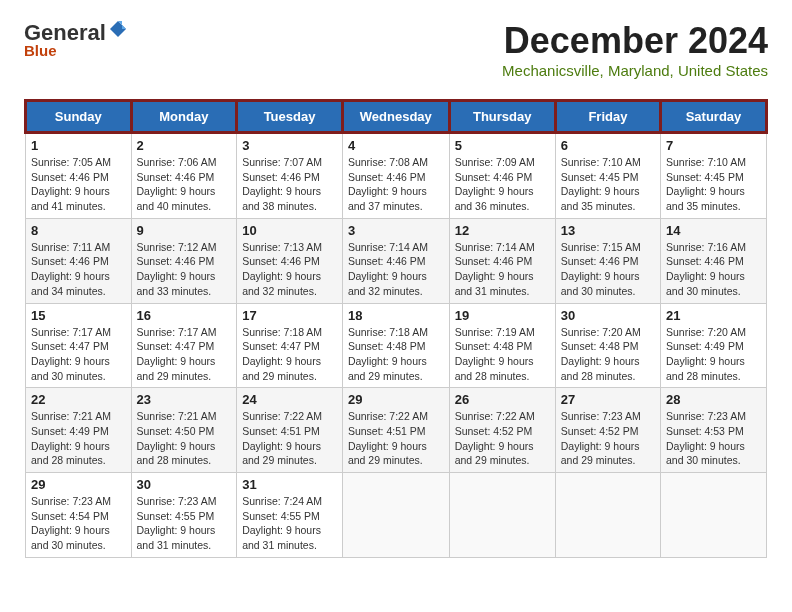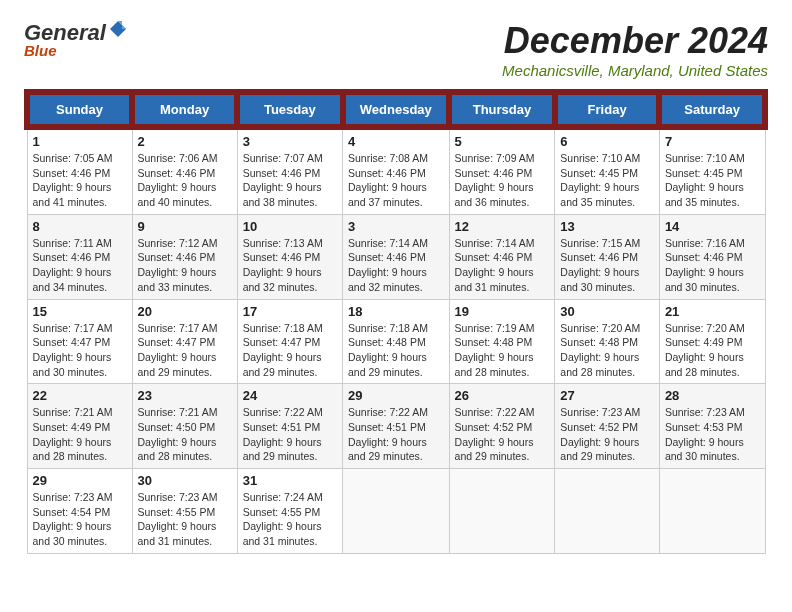--- a/index.html
+++ b/index.html
@@ -7,22 +7,21 @@
       font-family: Arial, sans-serif;
       background: #fff;
       width: 792px;
       min-height: 612px;
       padding: 20px 24px;
     }
     .header-area {
       display: flex;
       justify-content: space-between;
       align-items: flex-start;
-      margin-bottom: 10px;
-      font-style: italic;
+      margin-bottom: 20px;
     }
     .logo {
       display: flex;
       flex-direction: column;
       align-items: flex-start;
     }
     .title-area {
       text-align: right;
     }
     .main-title {
@@ -40,21 +39,21 @@
       border-collapse: collapse;
       font-size: 11px;
     }
     .calendar thead tr th {
       background-color: #2a6db5;
       color: #fff;
       text-align: center;
       padding: 7px 4px;
       font-size: 13px;
       font-weight: bold;
-      border: 6px solid #7f1d1d;
+      border: 3px solid #7f1d1d;
     }
     .calendar tbody tr td {
       border: 1px solid #ccc;
       vertical-align: top;
       padding: 4px 5px;
       width: 108px;
       min-height: 70px;
       background: #fff;
     }
     .calendar tbody tr:nth-child(even) td {
@@ -173,21 +172,21 @@
           <span class="day-num">14</span>
           <div class="day-detail">Sunrise: 7:16 AM<br>Sunset: 4:46 PM<br>Daylight: 9 hours and 30 minutes.</div>
         </td>
       </tr>
       <tr>
         <td>
           <span class="day-num">15</span>
           <div class="day-detail">Sunrise: 7:17 AM<br>Sunset: 4:47 PM<br>Daylight: 9 hours and 30 minutes.</div>
         </td>
         <td>
-          <span class="day-num">20</span>
+          <span class="day-num">16</span>
           <div class="day-detail">Sunrise: 7:17 AM<br>Sunset: 4:47 PM<br>Daylight: 9 hours and 29 minutes.</div>
         </td>
         <td>
           <span class="day-num">17</span>
           <div class="day-detail">Sunrise: 7:18 AM<br>Sunset: 4:47 PM<br>Daylight: 9 hours and 29 minutes.</div>
         </td>
         <td>
           <span class="day-num">18</span>
           <div class="day-detail">Sunrise: 7:18 AM<br>Sunset: 4:48 PM<br>Daylight: 9 hours and 29 minutes.</div>
         </td>

